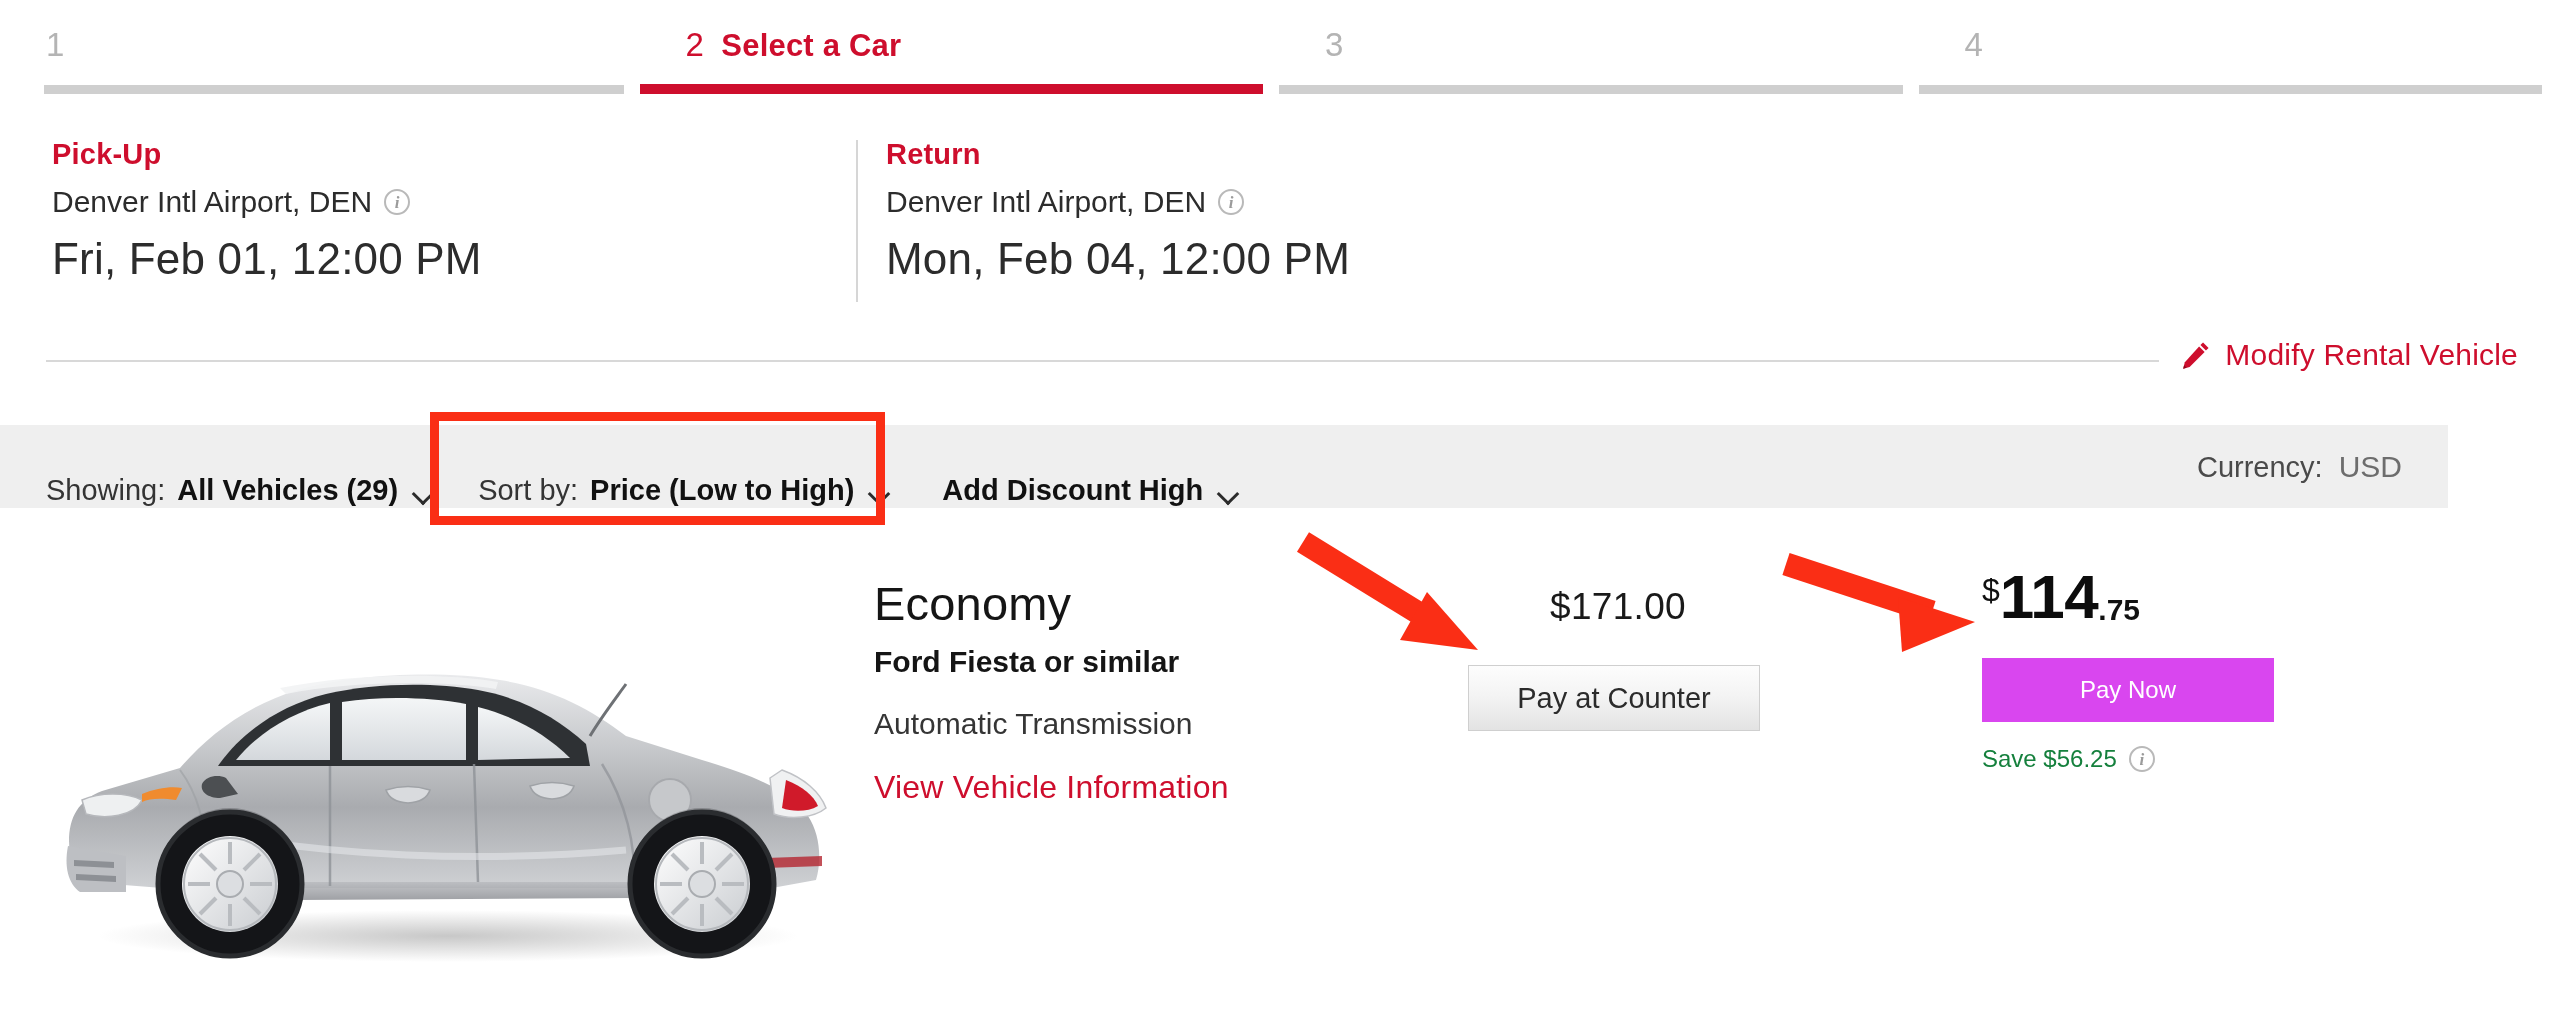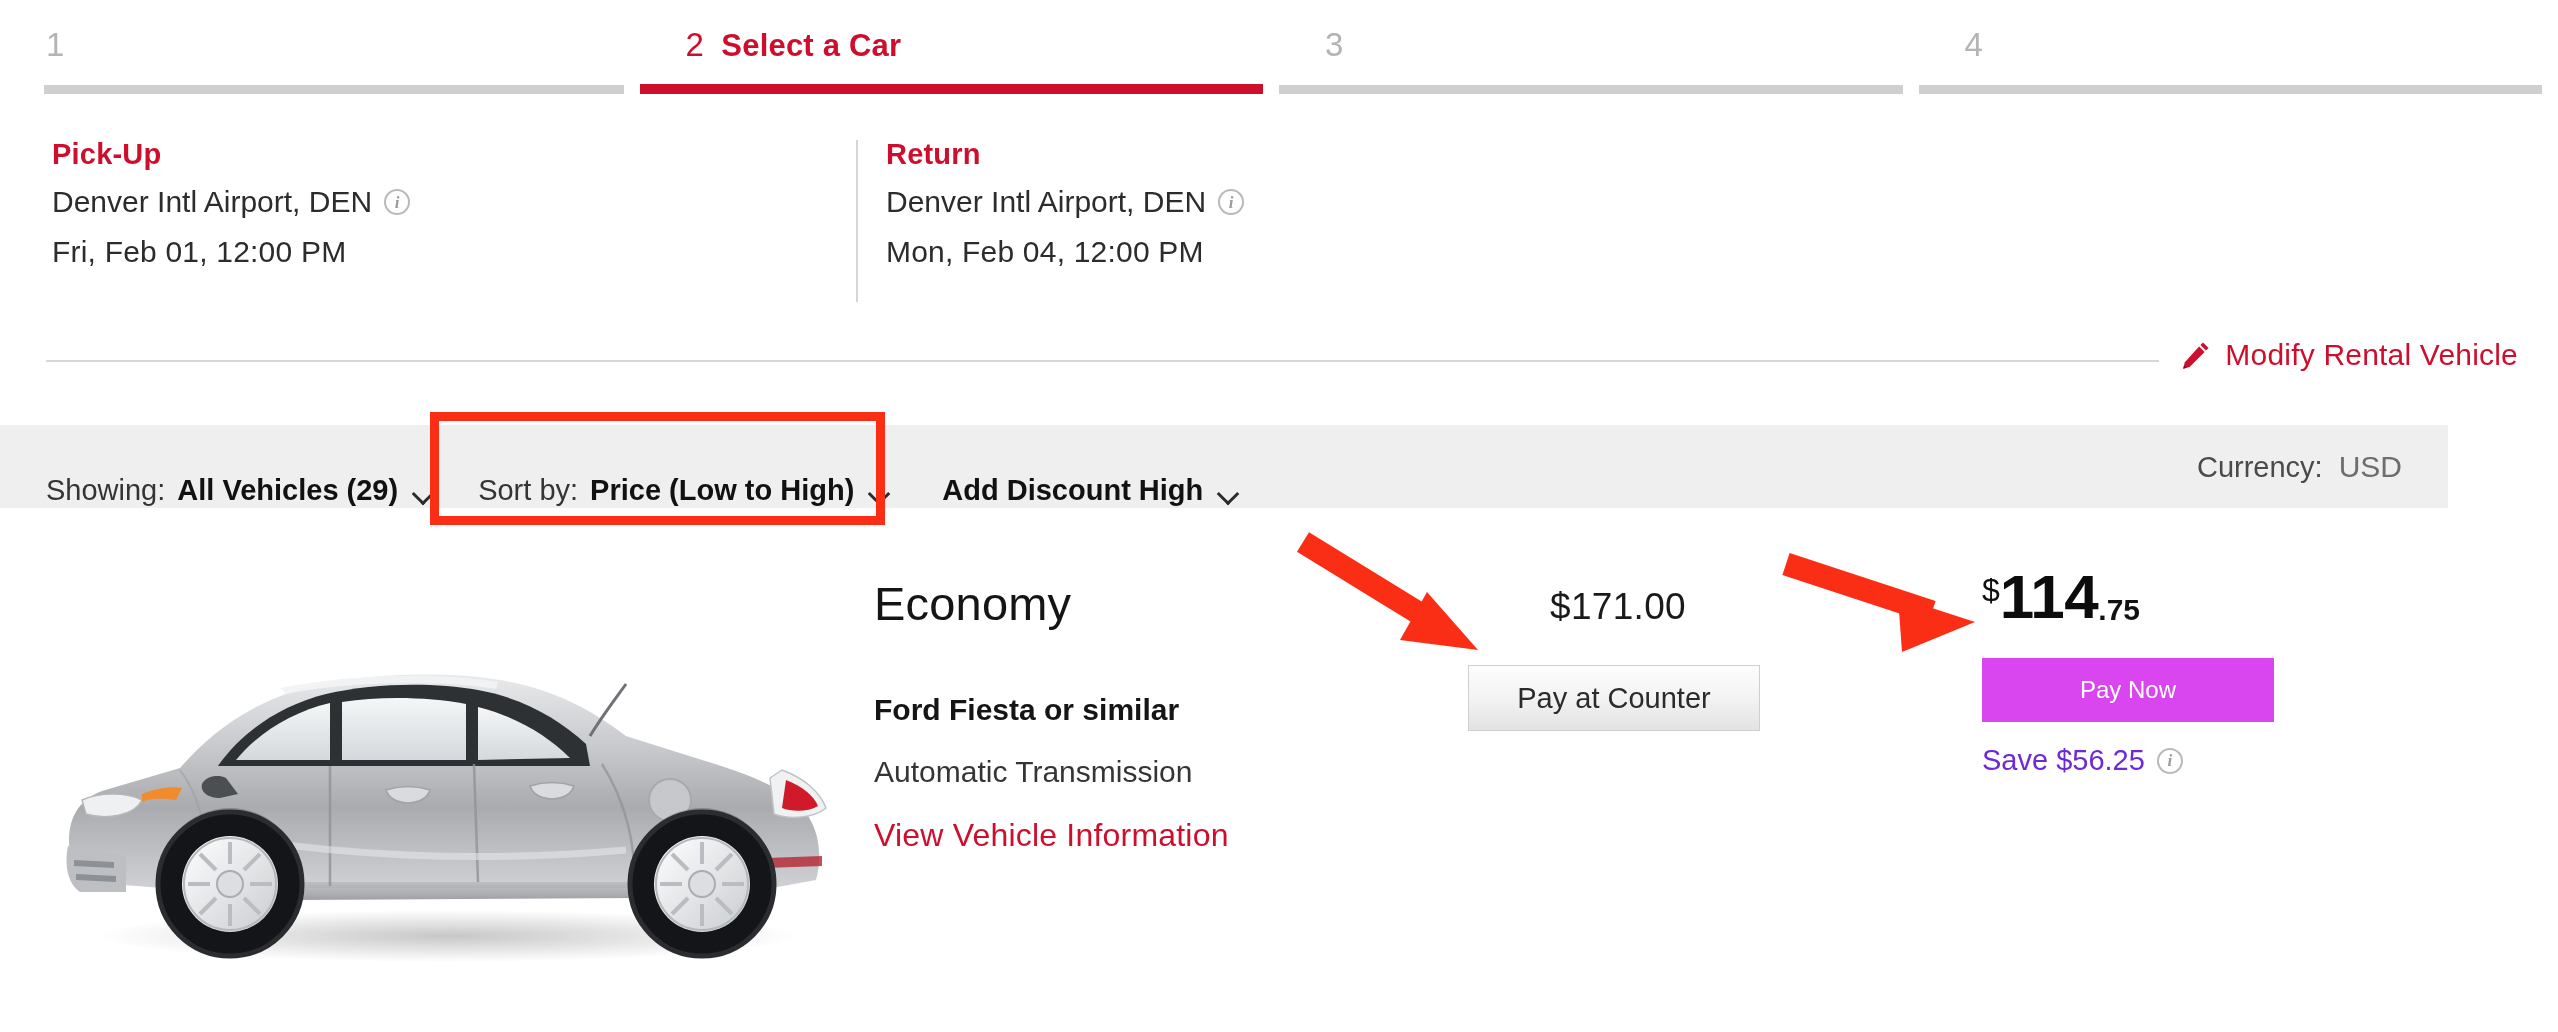--- a/index.html
+++ b/index.html
@@ -99,24 +99,25 @@
   .sum-loc {
     display: flex;
     align-items: center;
     gap: 12px;
     font-size: 30px;
     color: #2c2c2c;
     line-height: 1;
     margin-bottom: 20px;
   }
   .sum-date {
-    font-size: 30px;
+    font-size: 44px;
     color: #2c2c2c;
     line-height: 1;
     letter-spacing: 0.2px;
+    text-align: center;
   }
 
   .info-icon {
     display: inline-flex;
     align-items: center;
     justify-content: center;
     width: 26px;
     height: 26px;
     border-radius: 50%;
     border: 2px solid #b9b9b9;
@@ -256,21 +257,21 @@
     left: 874px;
     top: 72px;
     width: 560px;
   }
   .veh-class {
     font-size: 47px;
     color: #151515;
     font-weight: 400;
     line-height: 1;
     letter-spacing: 0.2px;
-    margin-bottom: 68px;
+    margin-bottom: 20px;
   }
   .veh-model {
     font-size: 30px;
     color: #151515;
     font-weight: 700;
     line-height: 1;
     margin-bottom: 32px;
   }
   .veh-trans {
     font-size: 30px;
@@ -367,22 +368,22 @@
     cursor: pointer;
     font-family: "Liberation Sans", sans-serif;
     margin-bottom: 24px;
   }
   .save-row {
     display: flex;
     align-items: center;
     gap: 12px;
   }
   .save-text {
-    font-size: 29px;
-    color: #6d28d9;
+    font-size: 24px;
+    color: #15803d;
     line-height: 1;
   }
 
   
   .annot-layer {
     position: absolute;
     inset: 0;
     pointer-events: none;
   }
   .annot-rect {

